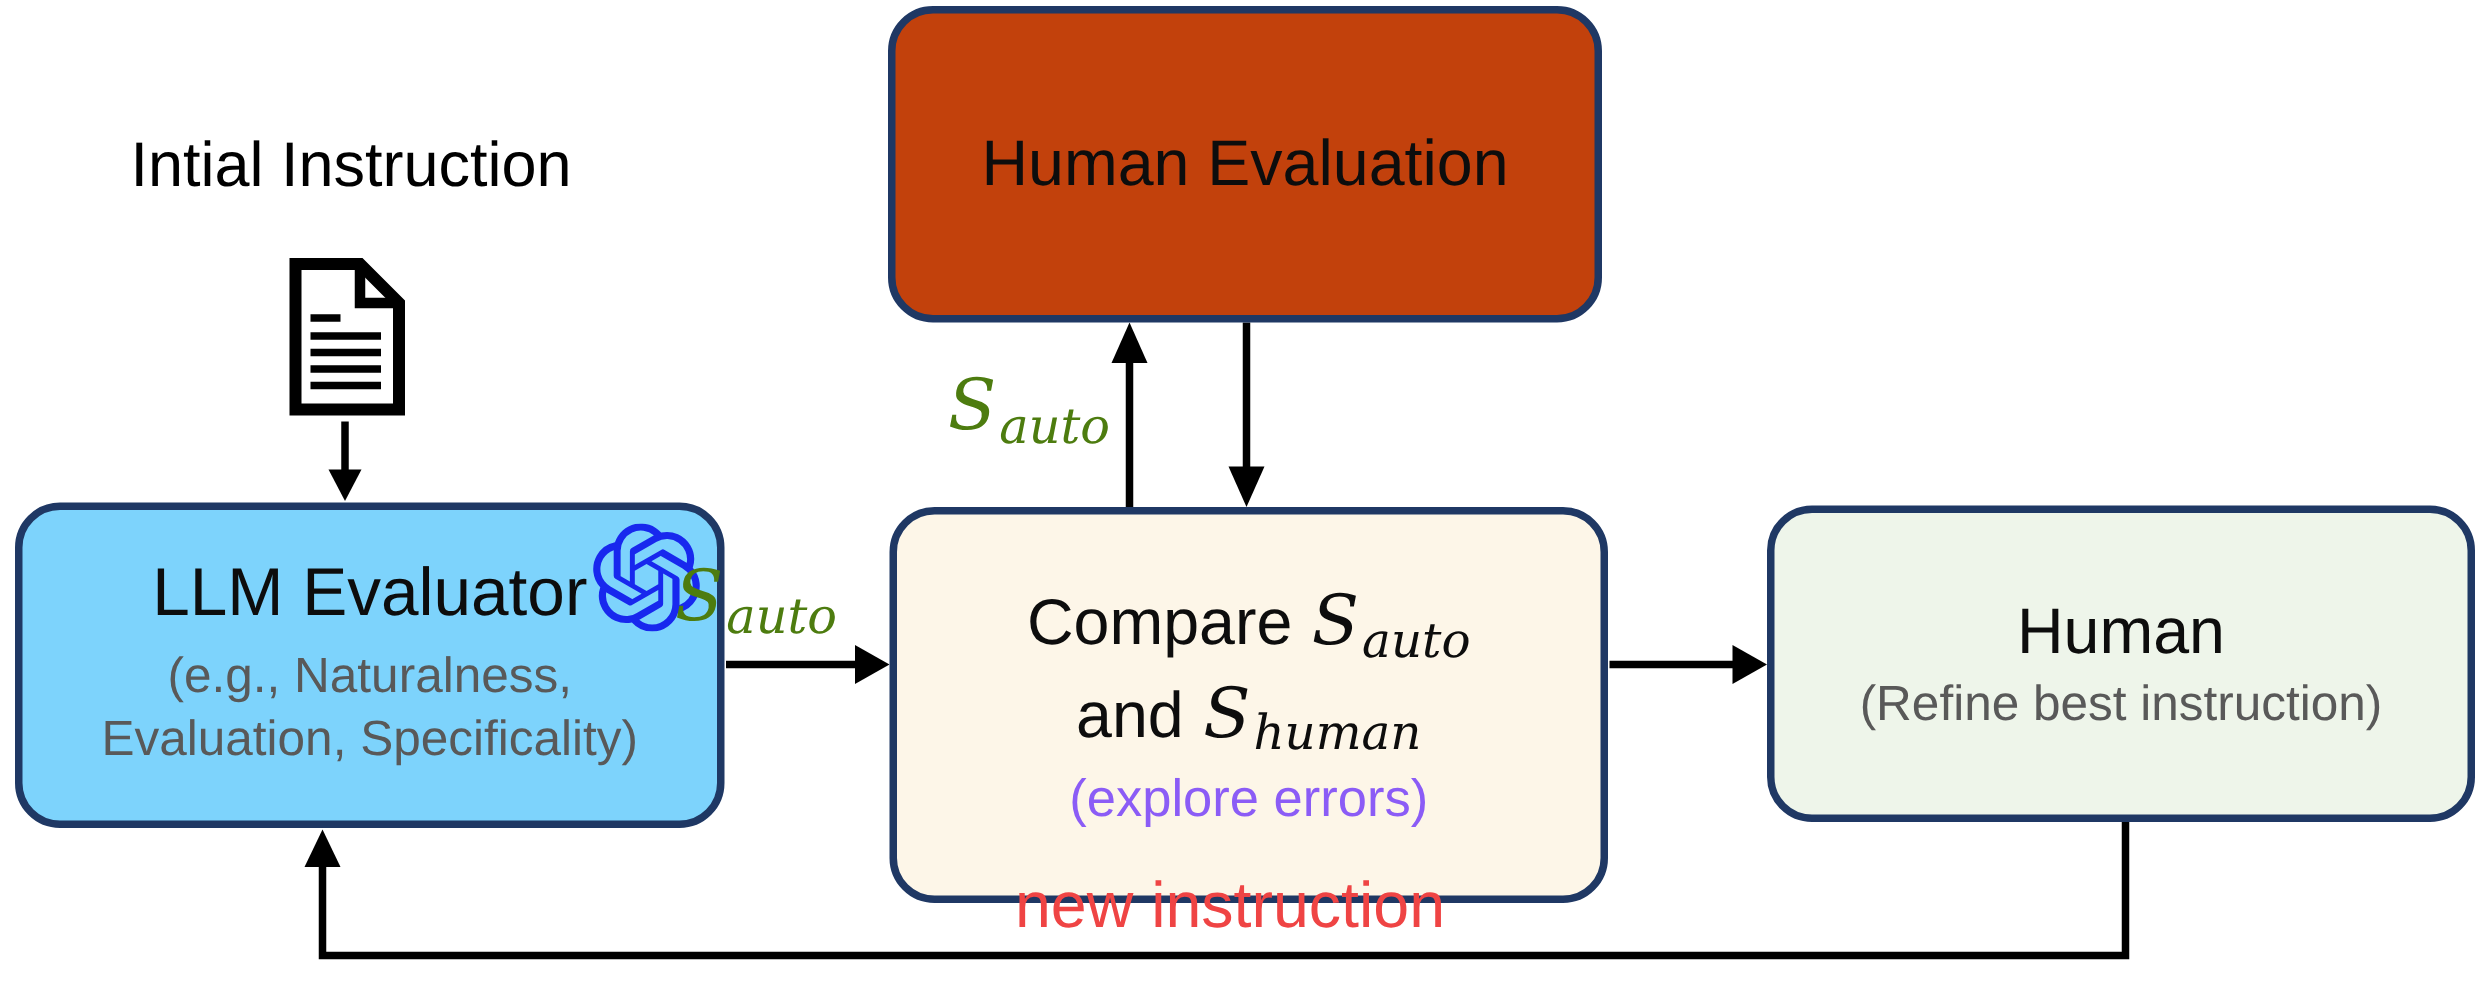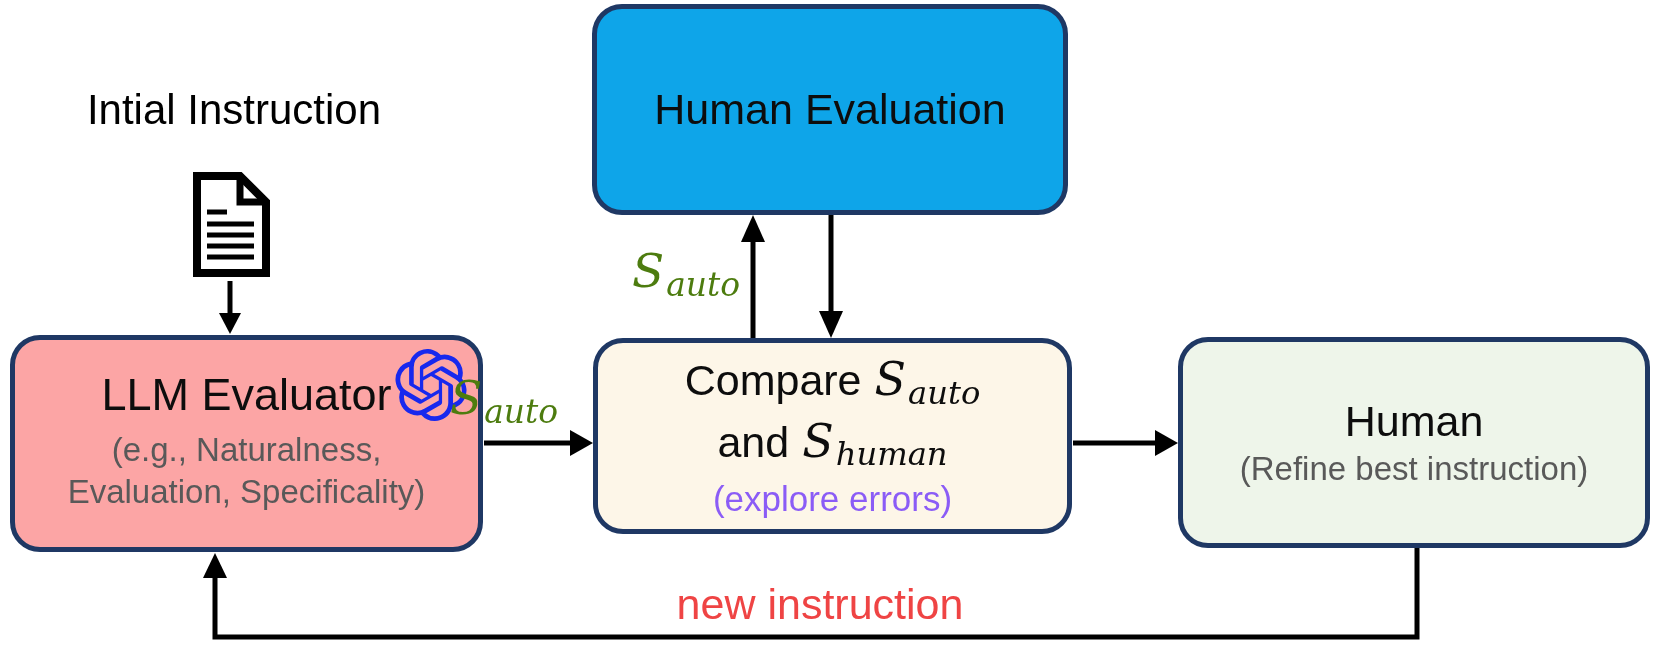--- a/index.html
+++ b/index.html
@@ -15,23 +15,23 @@
   .overlay polygon { fill:#000000; stroke:none; }
 
   .box {
     position:absolute;
     border:5px solid #1f3864;
     border-radius:30px;
     display:flex; flex-direction:column;
     align-items:center; justify-content:center;
     text-align:center;
   }
-  .box-human   { left:592px; top:4px;   width:476px; height:211px; background:#0ea5e9; }
-  .box-llm     { left:10px;  top:335px; width:473px; height:217px; background:#fca5a5; padding-bottom:6px; }
-  .box-compare { left:593px; top:338px; width:479px; height:196px; background:#fdf6e8;justify-content:center; }
+  .box-human   { left:592px; top:4px;   width:476px; height:211px; background:#c2410c; }
+  .box-llm     { left:10px;  top:335px; width:473px; height:217px; background:#7dd3fc; padding-bottom:6px; }
+  .box-compare { left:593px; top:338px; width:479px; height:264px; background:#fdf6e8;justify-content:center; }
   .box-adapt   { left:1178px;top:337px; width:472px; height:211px; background:#eef5ea; }
 
   .box-title { font-size:43px; line-height:1.22; color:#0d0d0d; }
   .llm-title { font-size:45px; margin-bottom:6px; }
   .box-sub   { font-size:33px; line-height:1.28; color:#595959; }
   .note      { font-size:35px; line-height:1.25; color:#8b5cf6; margin-top:2px; }
 
   .math { font-family:"DejaVu Serif", serif; font-style:italic; }
   .box-title .math { font-size:1.07em; }
   .math .msub { font-size:0.70em; vertical-align:-0.26em; margin-left:2px; }

